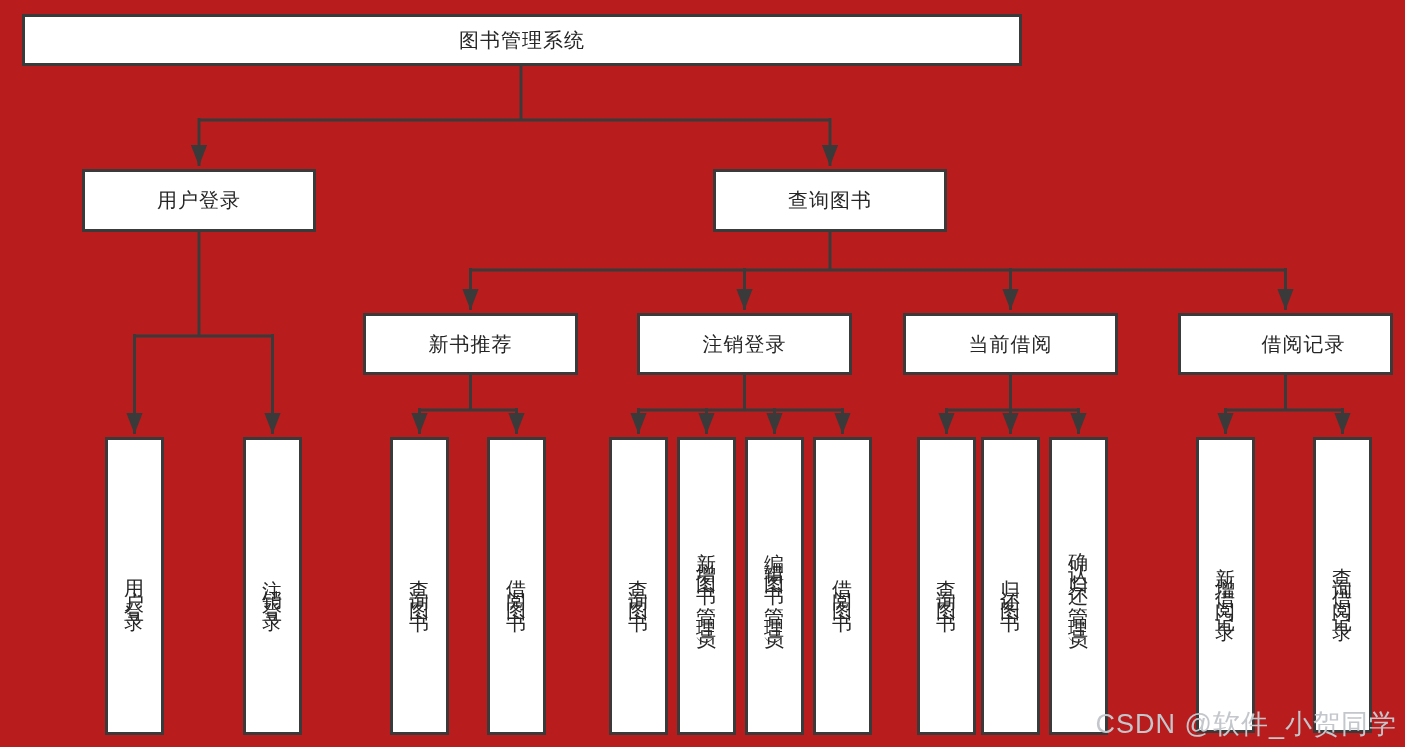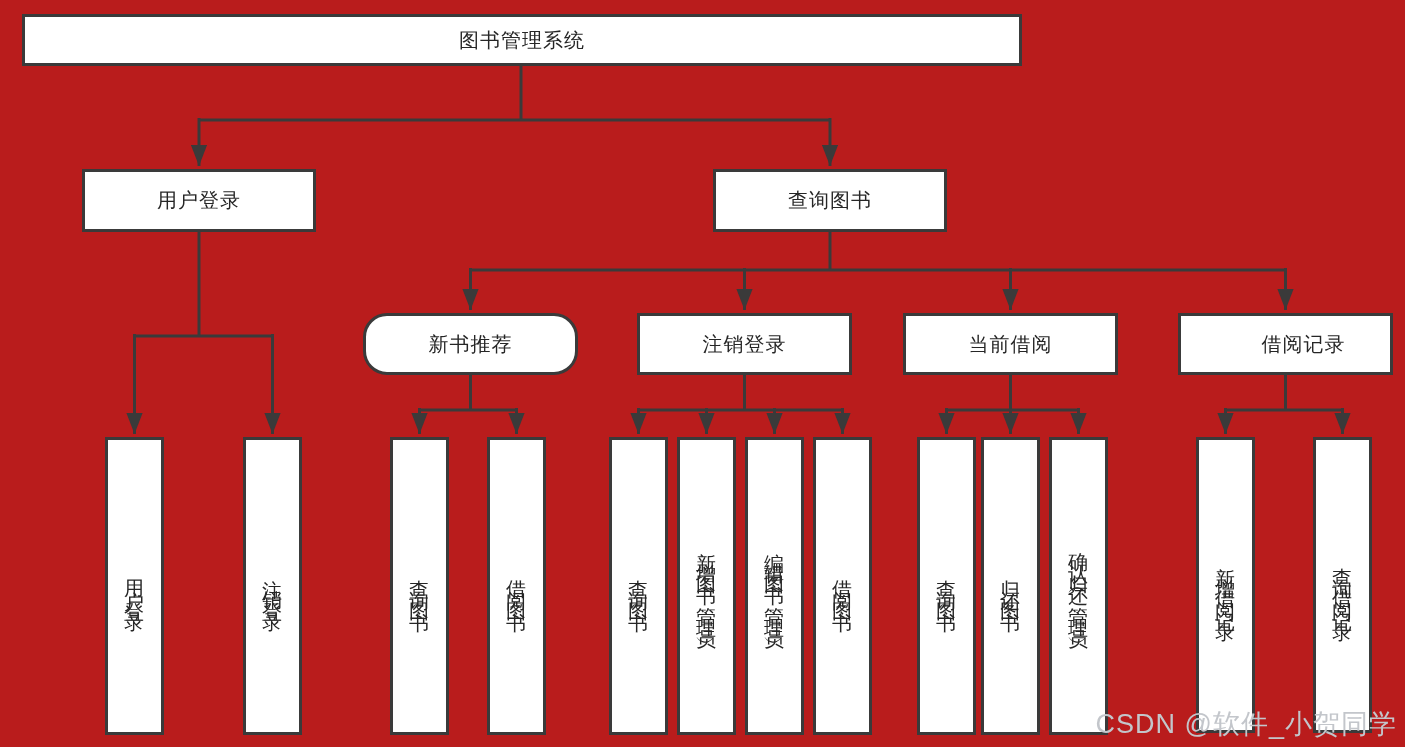--- a/index.html
+++ b/index.html
@@ -84,21 +84,21 @@
     <span class="hlabel">图书管理系统</span>
   </div>
 
   <div class="box" style="left:82px;top:169px;width:234px;height:63px;">
     <span class="hlabel">用户登录</span>
   </div>
   <div class="box" style="left:713px;top:169px;width:234px;height:63px;">
     <span class="hlabel">查询图书</span>
   </div>
 
-  <div class="box" style="left:363px;top:313px;width:215px;height:62px;border-radius:24px;">
+  <div class="box" style="left:363px;top:313px;width:215px;height:62px;">
     <span class="hlabel">新书推荐</span>
   </div>
   <div class="box" style="left:637px;top:313px;width:215px;height:62px;">
     <span class="hlabel">注销登录</span>
   </div>
   <div class="box" style="left:903px;top:313px;width:215px;height:62px;">
     <span class="hlabel">当前借阅</span>
   </div>
   <div class="box" style="left:1178px;top:313px;width:215px;height:62px;padding-left:36px;">
     <span class="hlabel">借阅记录</span>

